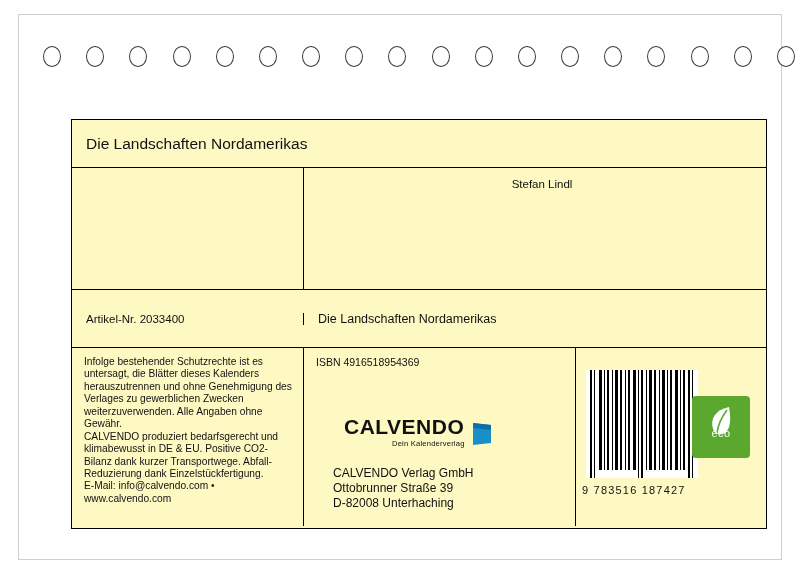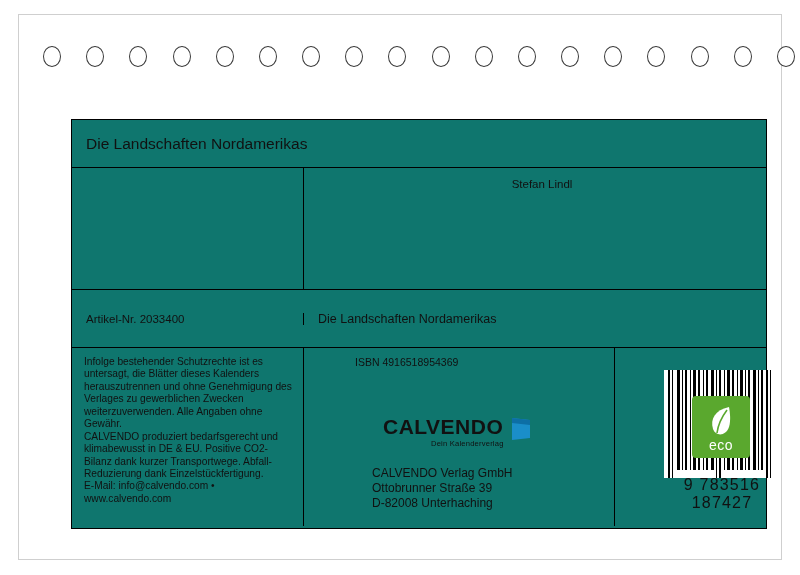--- a/index.html
+++ b/index.html
@@ -51,21 +51,21 @@
   }
   
   #card {
     position: absolute;
     left: 52px;
     top: 104px;
     width: 696px;
     height: 410px;
     border: 1.6px solid #000000;
     box-sizing: border-box;
-    background: #0f766e;
+    background: #fef9c3;
   }
   .row {
     display: flex;
     box-sizing: border-box;
   }
   #row-title {
     height: 48px;
     border-bottom: 1.6px solid #000;
     align-items: center;
   }
@@ -107,21 +107,20 @@
     font-size: 11.5px;
     color: #111;
   }
   #subtitle-text {
     padding-left: 14px;
     font-size: 12.5px;
     color: #111;
   }
   #row-bottom {
     height: 178px;
-    gap: 39px;
   }
   #legal-cell {
     width: 232px;
     border-right: 1.6px solid #000;
     box-sizing: border-box;
     padding: 8px 8px 0 12px;
   }
   #legal-text {
     font-size: 10.2px;
     line-height: 1.22;
@@ -137,21 +136,21 @@
   }
   #isbn-text {
     font-size: 10.5px;
     color: #111;
   }
   #logo-wrap {
     position: absolute;
     left: 40px;
     top: 68px;
     display: flex;
-    align-items: flex-start;
+    align-items: flex-end;
   }
   #logo-word {
     font-size: 21px;
     letter-spacing: 0.5px;
     font-weight: bold;
     color: #111;
     line-height: 1;
   }
   #logo-sub {
     font-size: 7.6px;
@@ -187,50 +186,50 @@
     top: 22px;
     width: 112px;
     height: 108px;
     display: flex;
     align-items: flex-end;
     gap: 0px;
   }
   #barcode-digits {
     position: absolute;
     left: 6px;
-    top: 128px;
+    top: 136px;
     width: 124px;
-    font-size: 16px;
+    font-size: 11px;
     letter-spacing: 1.2px;
     color: #111;
-    text-align: center;
+    text-align: left;
   }
   #eco-badge {
     position: absolute;
     right: 16px;
     top: 48px;
     width: 58px;
     height: 62px;
     background: #5aa82e;
     border-radius: 4px;
   }
   #eco-leaf {
     position: absolute;
     left: 50%;
     top: 9px;
     transform: translateX(-50%);
   }
   #eco-text {
     position: absolute;
-    bottom: 5px;
+    bottom: 19px;
     left: 0;
     right: 0;
     text-align: center;
     color: #ffffff;
-    font-size: 14px;
+    font-size: 11px;
     letter-spacing: 0.5px;
   }
 </style>
 </head>
 <body>
 
 <div id="page">
   <div id="sheet">
 
     <div id="holes">

